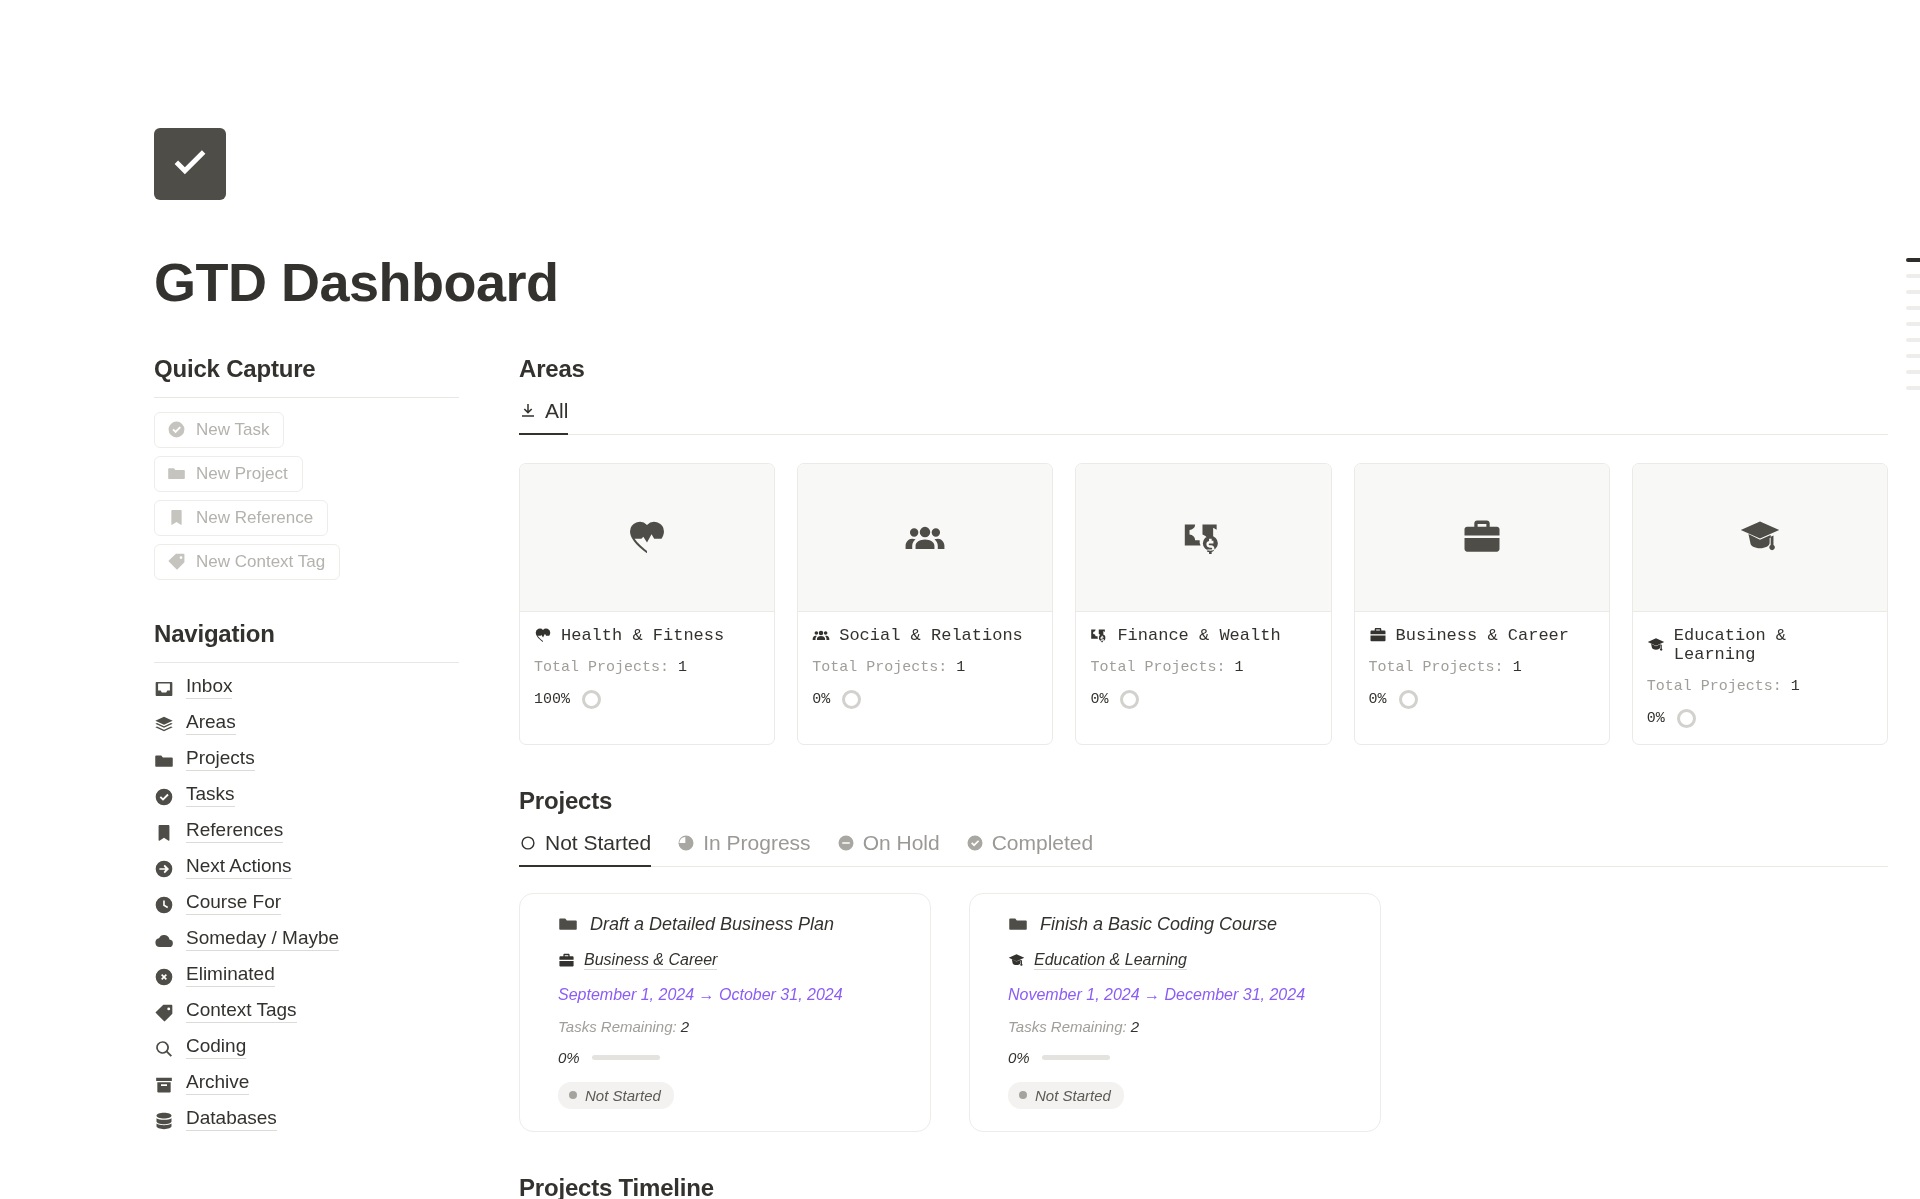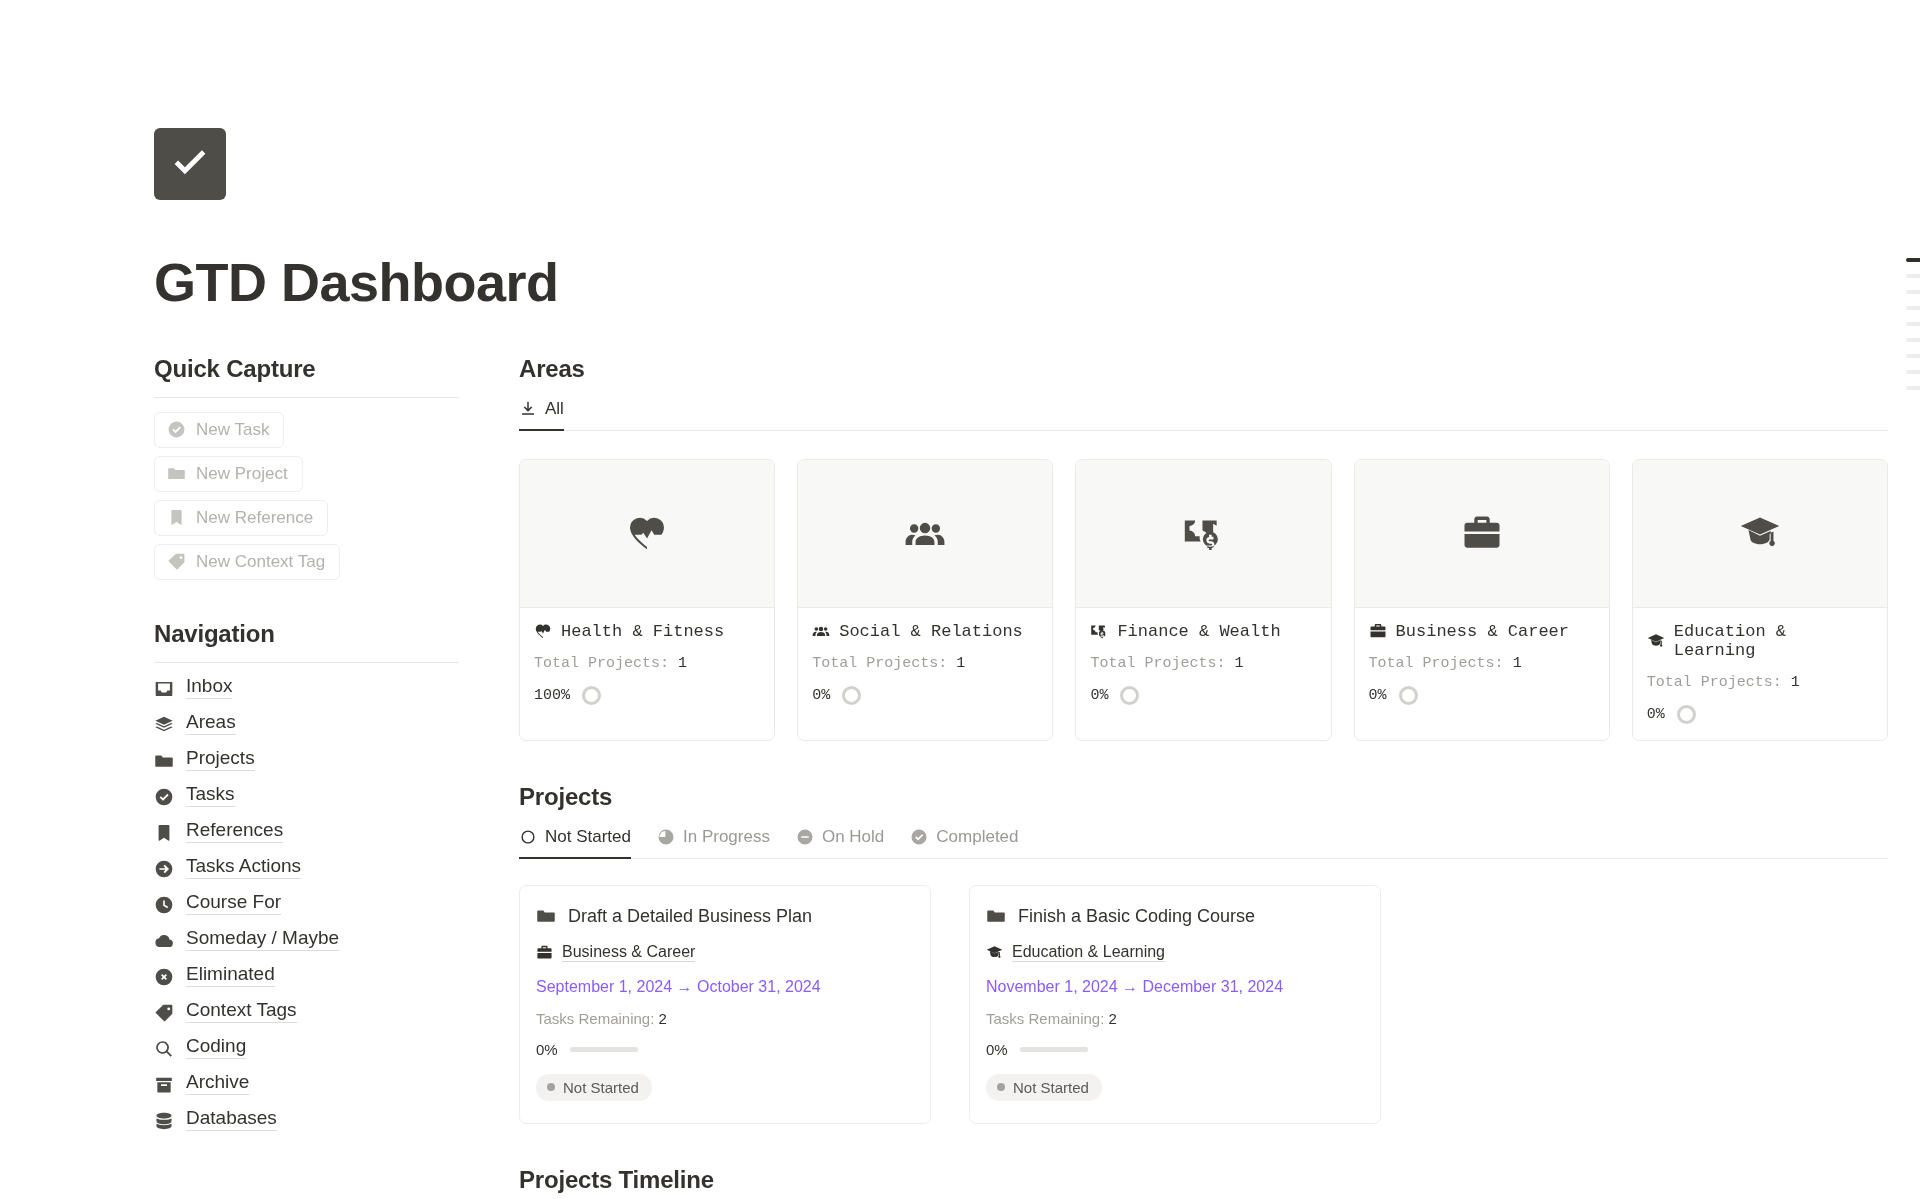--- a/index.html
+++ b/index.html
@@ -103,21 +103,21 @@
     display: flex;
     align-items: flex-end;
     gap: 26px;
     margin-top: 16px;
     border-bottom: 1px solid #eae9e6;
   }
   .tab {
     display: inline-flex;
     align-items: center;
     gap: 8px;
-    font-size: 17px;
+    font-size: 21px;
     color: #9b9995;
     padding-bottom: 11px;
     cursor: pointer;
     position: relative;
     white-space: nowrap;
   }
   .tab svg { width: 18px; height: 18px; display: block; fill: #a9a7a2; flex: 0 0 18px; }
   .tab.active { color: #33322e; }
   .tab.active svg { fill: #33322e; }
   .tab.active::after {
@@ -184,24 +184,25 @@
   
   .projects-head { margin-top: 42px; }
   .proj-grid {
     display: flex;
     gap: 38px;
     margin-top: 26px;
   }
   .proj-card {
     flex: 0 0 412px;
     border: 1px solid #edece9;
-    border-radius: 7px;
-    padding: 20px 22px 22px 16px;
+    border-radius: 14px;
+    padding: 20px 22px 22px 38px;
     background: #fff;
     cursor: pointer;
+    font-style: italic;
   }
   .proj-title {
     display: flex;
     align-items: center;
     gap: 12px;
     font-size: 18px;
     color: #33322e;
   }
   .proj-title svg { width: 20px; height: 20px; fill: #4f4d48; display: block; flex: 0 0 20px; }
   .proj-area {
@@ -415,21 +416,21 @@
         <div class="nav-item">
           <svg>
               <use href="#i-bookmark"></use>
             </svg>
           <span class="nav-label">References</span>
         </div>
         <div class="nav-item">
           <svg>
               <use href="#i-arrow-right-circle"></use>
             </svg>
-          <span class="nav-label">Tasks Actions</span>
+          <span class="nav-label">Next Actions</span>
         </div>
         <div class="nav-item">
           <svg>
               <use href="#i-clock"></use>
             </svg>
           <span class="nav-label">Course For</span>
         </div>
         <div class="nav-item">
           <svg>
               <use href="#i-cloud"></use>

